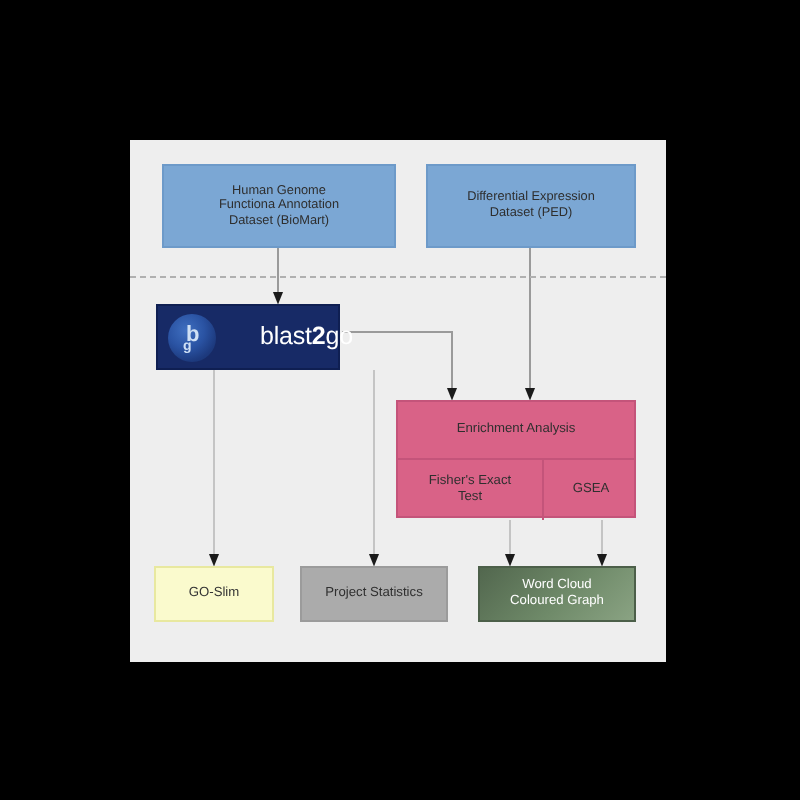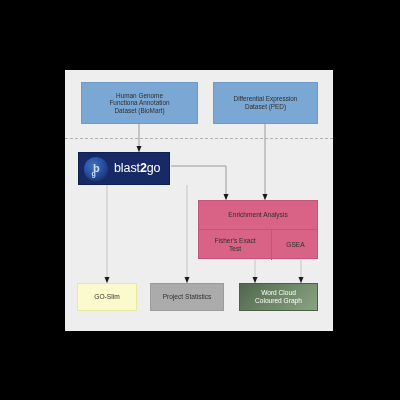--- a/index.html
+++ b/index.html
@@ -90,21 +90,21 @@
   .b2g-mark .b2g-sub {
     position: absolute;
     left: 7.5px;
     bottom: 3.5px;
     font-size: 7px;
     font-weight: bold;
     color: #cfe0f5;
     line-height: 1;
   }
   .b2g-word {
-    margin-left: 6px;
+    margin-left: 22px;
     font-size: 12.5px;
     color: #ffffff;
     letter-spacing: -0.1px;
     white-space: nowrap;
   }
   .b2g-word .two { font-weight: bold; }
 
   
   #node-enrichment-cluster {
     left: 133px;

